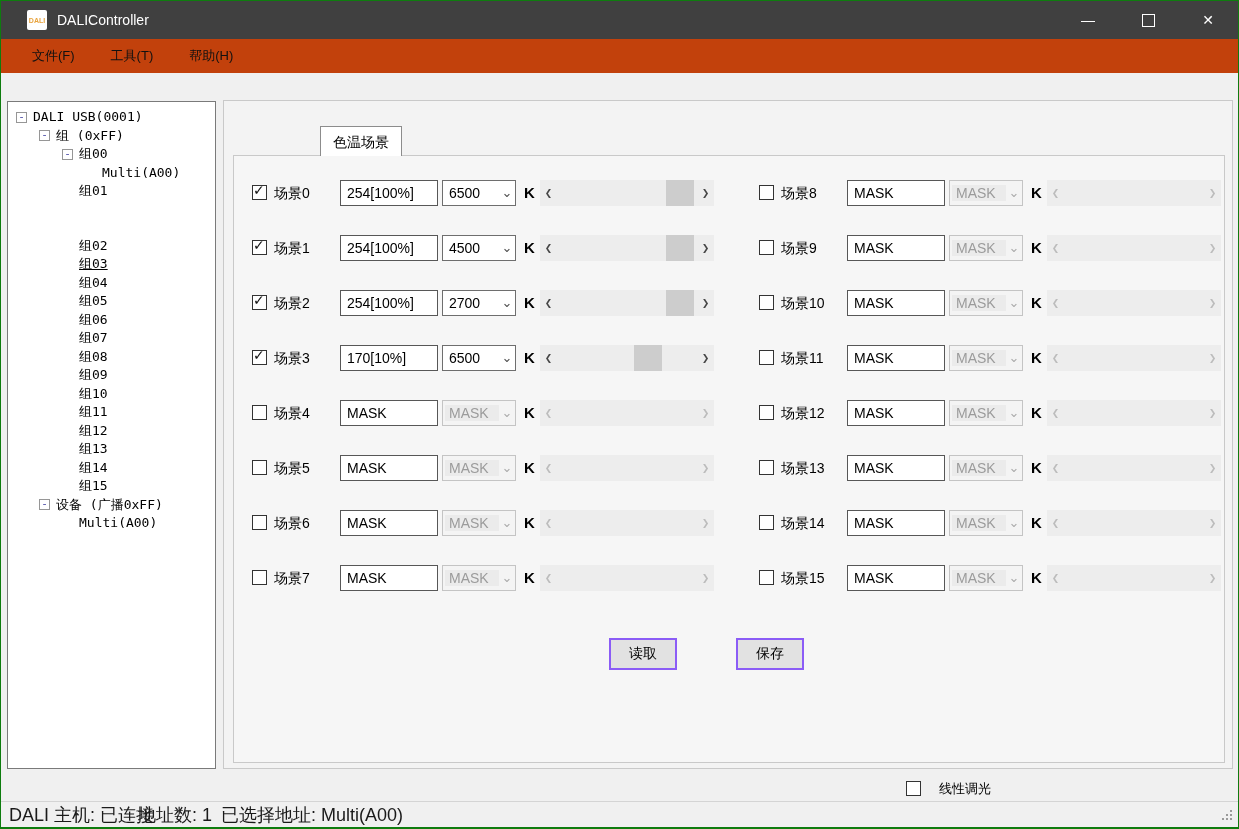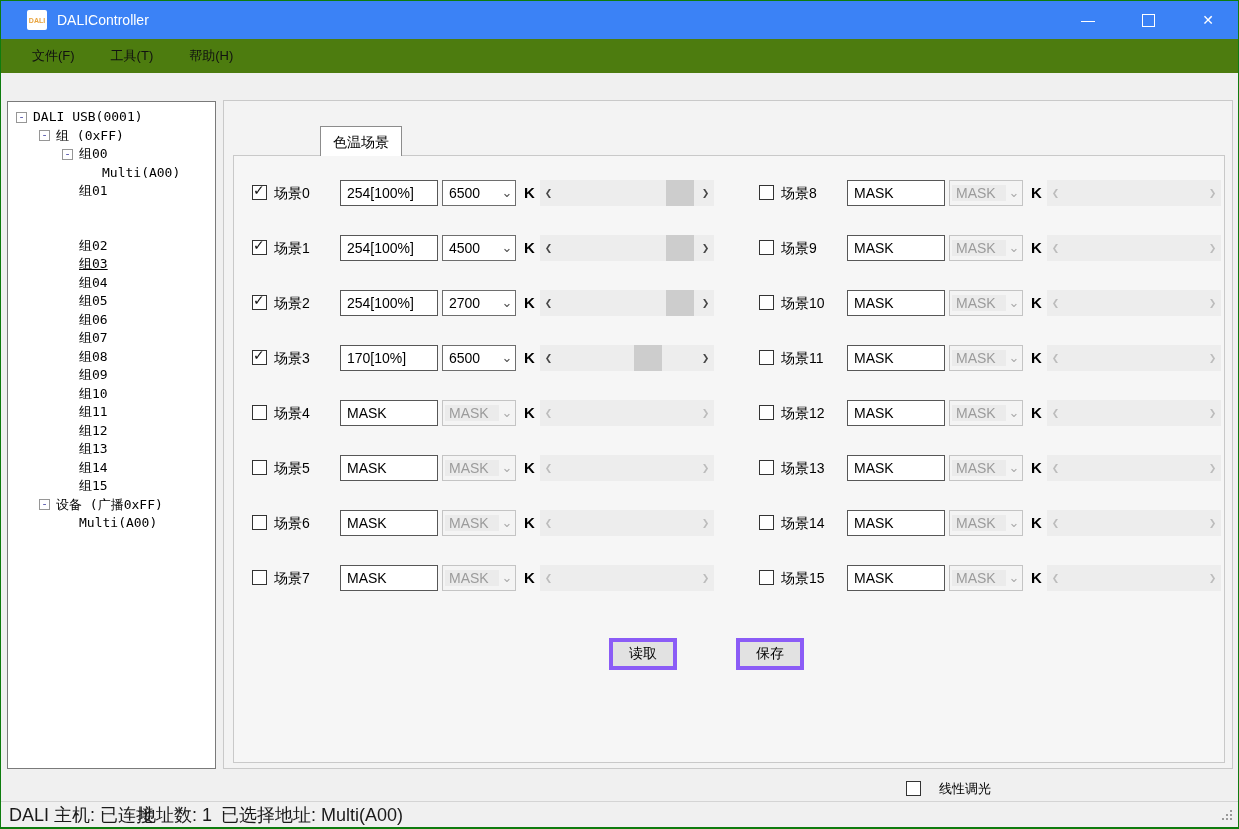--- a/index.html
+++ b/index.html
@@ -1,27 +1,27 @@
 <!DOCTYPE html>
 <html><head>
 <meta charset="utf-8">
 <style>
   html,body{margin:0;padding:0;background:#dcdcdc;font-family:"Liberation Sans","DejaVu Sans",sans-serif;}
   .window{position:relative;width:1239px;height:829px;box-sizing:border-box;background:#f0f0f0;
           border:1px solid #0e7c0e;border-bottom-width:2px;overflow:hidden;}
   
-  .titlebar{position:absolute;left:0;top:0;width:100%;height:38px;background:#3b82f6;display:flex;align-items:center;}
+  .titlebar{position:absolute;left:0;top:0;width:100%;height:38px;background:#404040;display:flex;align-items:center;}
   .app-icon{position:absolute;left:26px;top:9px;width:20px;height:20px;background:#fff;border-radius:2px;
             display:flex;align-items:center;justify-content:center;font-size:7px;font-weight:bold;color:#e8a33d;letter-spacing:0;}
   .app-title{position:absolute;left:56px;top:0;line-height:38px;color:#fff;font-size:14px;}
   .caption-btns{position:absolute;right:0;top:0;height:38px;display:flex;}
   .cap-btn{width:60px;height:38px;color:#fff;display:flex;align-items:center;justify-content:center;font-size:14px;}
   .cap-btn.max span{display:block;width:11px;height:11px;border:1px solid #fff;font-size:0;}
   
-  .menubar{position:absolute;left:0;top:38px;width:100%;height:34px;background:#4d7c0f;display:flex;align-items:center;padding-left:25px;box-sizing:border-box;}
+  .menubar{position:absolute;left:0;top:38px;width:100%;height:34px;background:#c2410c;display:flex;align-items:center;padding-left:25px;box-sizing:border-box;}
   .menu-item{font-size:13px;color:#111;margin-right:24px;padding:3px 6px;}
   
   .tree-panel{position:absolute;left:6px;top:100px;width:209px;height:668px;background:#fff;border:1px solid #7a7a7a;box-sizing:border-box;overflow:hidden;padding-top:6px;}
   .tree-item{height:18.5px;line-height:18.5px;font-size:13px;color:#000;white-space:nowrap;font-family:"DejaVu Sans Mono","Liberation Mono",monospace;display:flex;align-items:center;}
   .expander{display:inline-block;width:11px;height:11px;box-sizing:border-box;border:1px solid #969696;background:#fff;
             color:#4e4ea8;font-size:11px;line-height:8px;text-align:center;margin-right:6px;flex:0 0 11px;}
   .tree-spacer{display:inline-block;width:17px;flex:0 0 17px;}
   .tree-label{white-space:pre;}
   
   .tab-strip{position:absolute;display:flex;}
@@ -48,21 +48,21 @@
   .combo.disabled .combo-val{color:#9b9b9b;background:#ebebeb;margin:2px 0 2px 2px;padding-left:4px;}
   .combo.disabled .combo-arrow{color:#ababab;}
   .k-label{position:absolute;left:272px;top:0;line-height:26px;font-size:15px;font-weight:bold;color:#000;}
   .hscroll{position:absolute;left:288px;top:0;width:174px;height:26px;background:#ededed;}
   .arr{position:absolute;top:0;width:17px;height:26px;line-height:26px;text-align:center;font-size:9px;color:#474747;}
   .arr.left{left:0;}
   .arr.right{right:0;}
   .thumb{position:absolute;top:0;width:28px;height:26px;background:#cdcdcd;}
   .hscroll.disabled .arr{color:#bcbcbc;}
   
-  .push-btn{position:absolute;width:68px;height:32px;box-sizing:border-box;background:#e2e2e2;border:4px solid #8b5cf6;
+  .push-btn{position:absolute;width:68px;height:32px;box-sizing:border-box;background:#e2e2e2;border:2px solid #8b5cf6;
             font-size:14px;color:#000;display:flex;align-items:center;justify-content:center;font-family:inherit;}
   
   .linear-row{position:absolute;left:905px;top:779px;display:flex;align-items:center;z-index:3;gap:11px;}
   .linear-row .checkbox{position:static;margin-right:7px;}
   .linear-label{font-size:13px;color:#000;line-height:17px;}
   .statusbar{position:absolute;left:0;top:800px;width:100%;height:27px;background:#f0f0f0;border-top:1px solid #d4d4d4;box-sizing:border-box;}
   .status-text{position:absolute;top:0;line-height:26px;font-size:18px;color:#1a1a1a;white-space:nowrap;}
   .grip{position:absolute;right:6px;bottom:6px;width:12px;height:12px;}
   .grip::before{content:"";position:absolute;right:0;top:0;width:2px;height:2px;background:#9a9a9a;
      box-shadow:0 4px #9a9a9a,0 8px #9a9a9a,-4px 4px #9a9a9a,-4px 8px #9a9a9a,-8px 8px #9a9a9a;}

